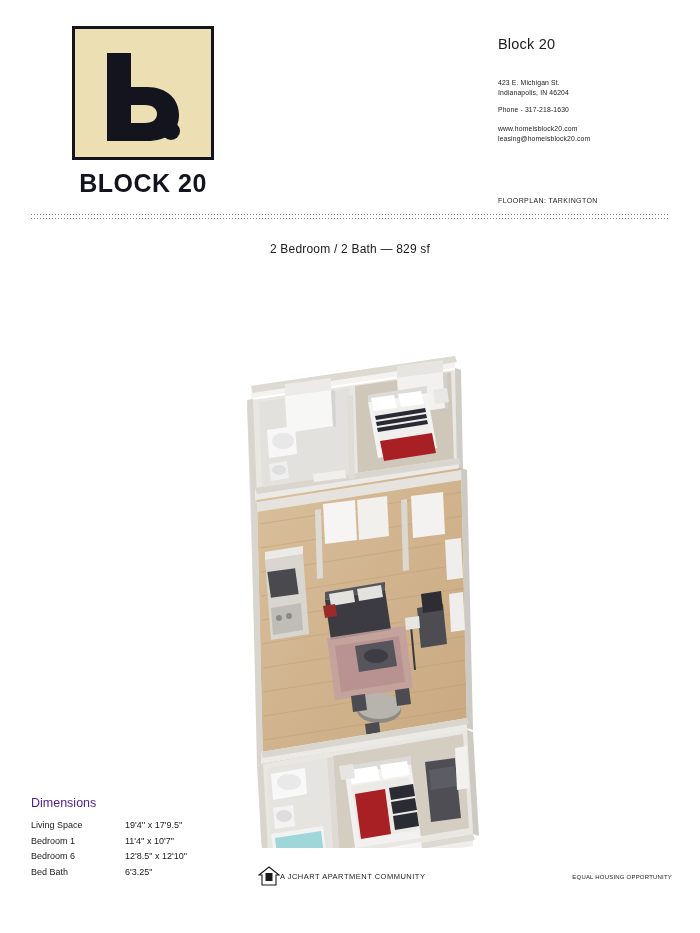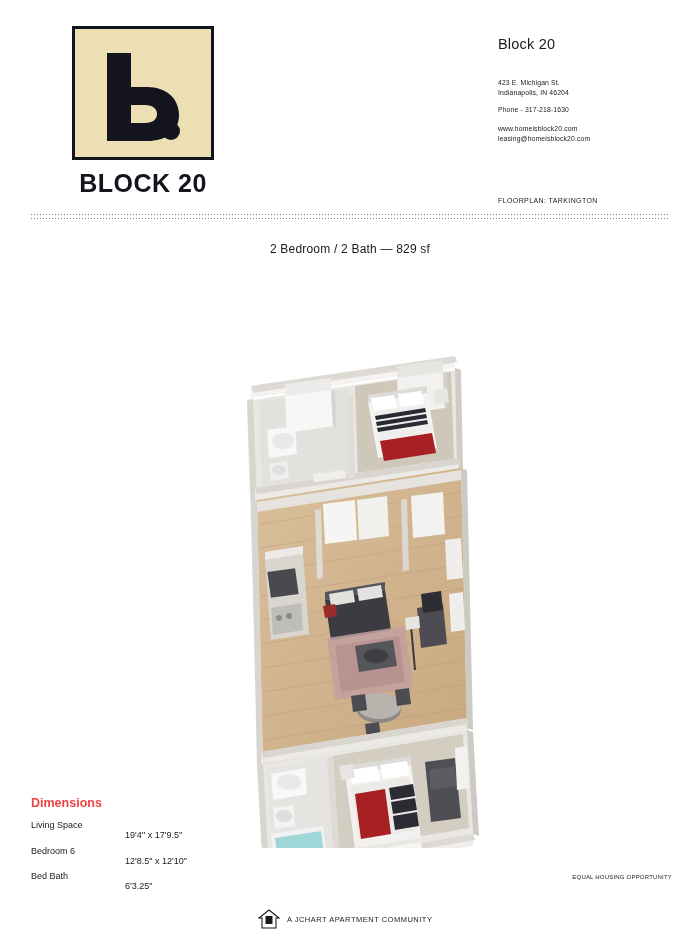--- a/index.html
+++ b/index.html
@@ -125,40 +125,40 @@
   
   .dimensions {
     position: absolute;
     left: 31px;
     top: 796px;
     width: 250px;
   }
   .dimensions h3 {
     margin: 0 0 8px 0;
     font-size: 12.5px;
-    font-weight: bold;
-    color: #ef4444;
+    font-weight: normal;
+    color: #4c1d95;
   }
   .dim-row {
     display: flex;
     font-size: 9px;
     line-height: 15.5px;
     color: #1a1a1a;
   }
   .dim-label { width: 94px; }
-  .dim-value { flex: 1; margin-top: 10px; }
+  .dim-value { flex: 1; }
 
   
   .footer-center {
     position: absolute;
     left: 258px;
-    top: 909px;
+    top: 866px;
     display: flex;
     align-items: center;
-    gap: 7px;
+    gap: 0;
   }
   .jc-mark {
     width: 22px;
     height: 20px;
   }
   .footer-text {
     font-size: 7.5px;
     letter-spacing: 0.5px;
     color: #1a1a1a;
   }
@@ -384,20 +384,24 @@
   </div>
 
   <div class="dimensions">
     <h3>Dimensions</h3>
 
     <div class="dim-row">
       <div class="dim-label">Living Space</div>
       <div class="dim-value">19'4'' x 17'9.5''</div>
     </div>
     <div class="dim-row">
+      <div class="dim-label">Bedroom 1</div>
+      <div class="dim-value">11'4'' x 10'7"</div>
+    </div>
+    <div class="dim-row">
       <div class="dim-label">Bedroom 6</div>
       <div class="dim-value">12'8.5" x 12'10"</div>
     </div>
     <div class="dim-row">
       <div class="dim-label">Bed Bath</div>
       <div class="dim-value">6'3.25"</div>
     </div>
   </div>
 
   <div class="footer-center">

